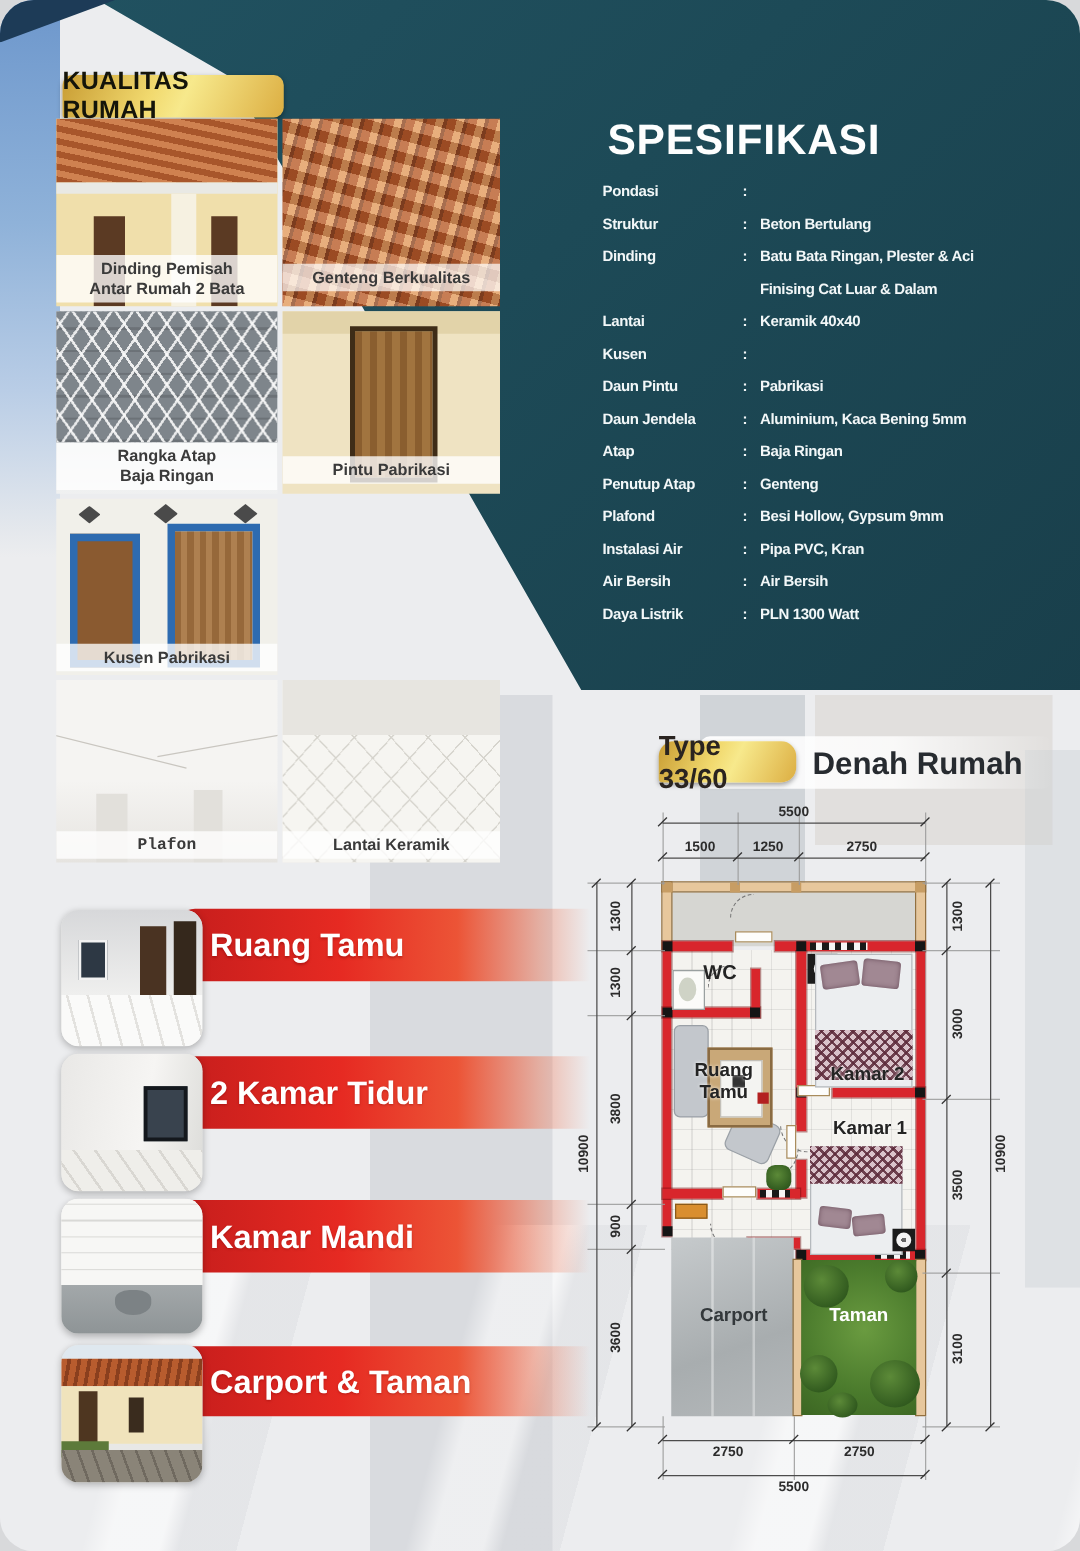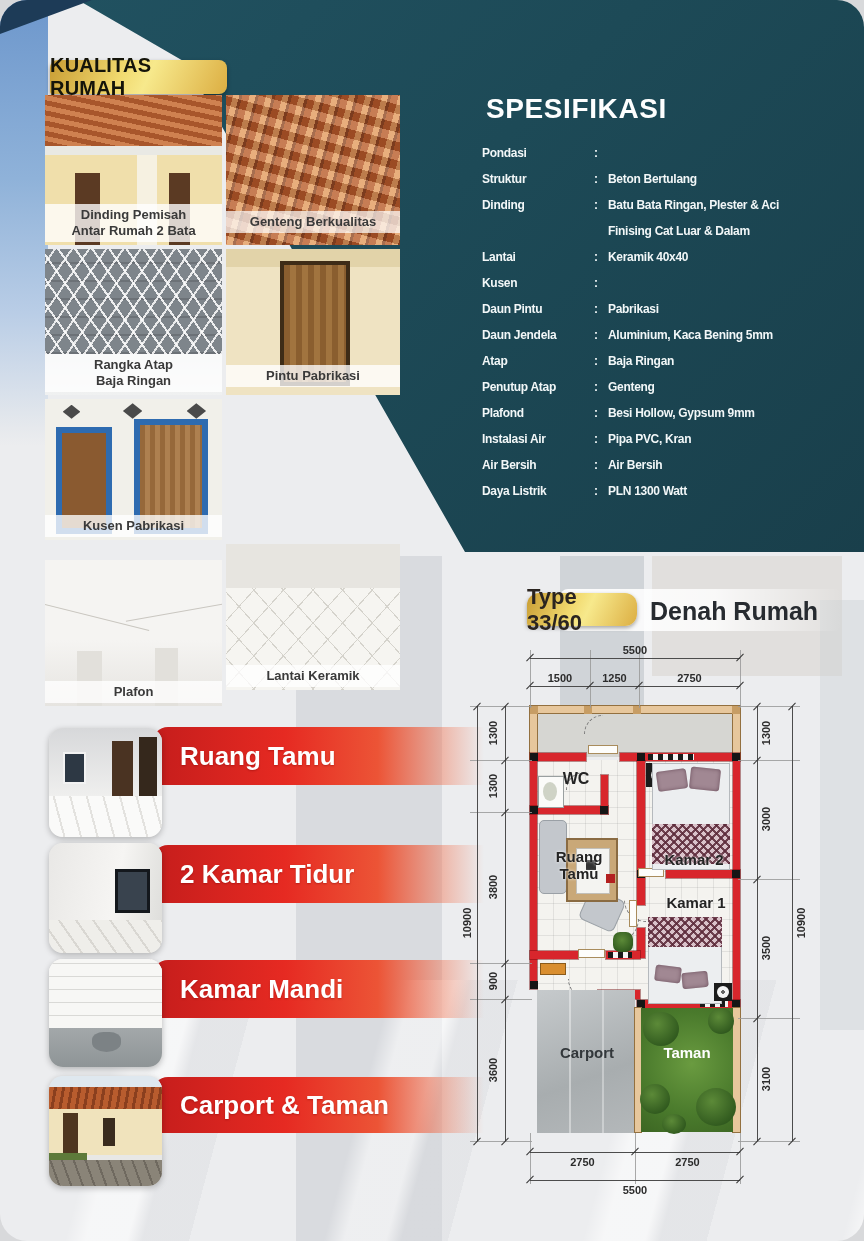--- a/index.html
+++ b/index.html
@@ -21,28 +21,28 @@
         box-shadow:0 2px 4px rgba(0,0,0,.35);}
   #kualitas-badge{left:50px;top:60px;width:177px;height:34px;border-radius:8px 8px 8px 2px;
         display:flex;align-items:center;justify-content:center;
         font-size:20px;font-weight:800;color:#14140a;letter-spacing:.2px;}
   
   .photo{position:absolute;overflow:hidden;background:#dcdcd8;}
   .cap{position:absolute;left:0;right:0;bottom:3px;background:rgba(255,255,255,.78);
        color:#3a3a3a;font-size:13px;font-weight:700;text-align:center;
        line-height:16px;padding:3px 2px;}
   
-  #spec-title{left:486px;top:93px;font-size:28px;font-weight:800;color:#fdfefe;letter-spacing:.6px;}
+  #spec-title{left:486px;top:93px;font-size:34px;font-weight:800;color:#fdfefe;letter-spacing:.6px;}
   #spec-list{left:482px;top:140px;width:376px;}
   .spec-row{display:flex;color:#f2f7f8;font-size:12px;font-weight:700;line-height:26px;letter-spacing:-.3px;}
   .spec-label{width:112px;flex:none;}
   .spec-colon{width:14px;flex:none;}
   .spec-value{flex:1;}
   
-  .ribbon{position:absolute;left:152px;width:332px;height:58px;
+  .ribbon{position:absolute;left:140px;width:332px;height:58px;
       background:linear-gradient(90deg,#c51d1c 0%,#e62a22 40%,#ec5436 68%,rgba(240,122,90,.45) 88%,rgba(240,122,90,0) 100%);
       border-radius:16px 0 0 4px;display:flex;align-items:center;padding-left:28px;box-sizing:border-box;}
   .ribbon span{color:#fff;font-size:26px;font-weight:800;text-shadow:0 1px 2px rgba(120,0,0,.4);}
   .fphoto{position:absolute;left:49px;width:113px;border-radius:14px;overflow:hidden;
       box-shadow:0 2px 6px rgba(0,0,0,.25);background:#e8e8e6;}
   
   #denah-band{left:560px;top:589px;width:282px;height:42px;border-radius:8px;
       background:linear-gradient(90deg,rgba(255,255,255,.95) 0%,rgba(255,255,255,.8) 55%,rgba(255,255,255,0) 100%);}
   #type-badge{left:527px;top:593px;width:110px;height:33px;border-radius:12px 12px 12px 3px;
       display:flex;align-items:center;justify-content:center;
@@ -123,21 +123,21 @@
   <div class="photo" style="left:45px;top:399px;width:177px;height:141px;background:#f1f0ea;">
     <div class="abs" style="left:10%;top:4%;width:10%;height:10%;background:#4a4a4a;clip-path:polygon(50% 0,100% 50%,50% 100%,0 50%);"></div>
     <div class="abs" style="left:44%;top:3%;width:11%;height:11%;background:#4a4a4a;clip-path:polygon(50% 0,100% 50%,50% 100%,0 50%);"></div>
     <div class="abs" style="left:80%;top:3%;width:11%;height:11%;background:#4a4a4a;clip-path:polygon(50% 0,100% 50%,50% 100%,0 50%);"></div>
     <div class="abs" style="left:6%;top:20%;width:32%;height:76%;background:#8a5a30;border:6px solid #2e6bb0;box-sizing:border-box;"></div>
     <div class="abs" style="left:50%;top:14%;width:42%;height:82%;background:repeating-linear-gradient(90deg,#96683a 0 5px,#ae8050 5px 10px);border:6px solid #2e6bb0;box-sizing:border-box;"></div>
     <div class="cap">
       <span>Kusen Pabrikasi</span>
     </div>
   </div>
-  <div class="photo" style="left:45px;top:560px;width:177px;height:146px;background:linear-gradient(#f5f4f2 55%,#e6e4e0);">
+  <div class="photo" style="left:45px;top:544px;width:177px;height:146px;background:linear-gradient(#f5f4f2 55%,#e6e4e0);font-family:Liberation Mono, monospace;">
     <div class="abs" style="left:-10%;top:38%;width:70%;height:1px;background:#c9c6c0;transform:rotate(14deg);"></div>
     <div class="abs" style="left:45%;top:34%;width:70%;height:1px;background:#c9c6c0;transform:rotate(-10deg);"></div>
     <div class="abs" style="left:18%;top:62%;width:14%;height:38%;background:#e2e0db;"></div>
     <div class="abs" style="left:62%;top:60%;width:13%;height:40%;background:#e2e0db;"></div>
     <div class="cap">
       <span>Plafon</span>
     </div>
   </div>
   <div class="photo" style="left:226px;top:544px;width:174px;height:146px;background:#f1f0ec;">
     <div class="abs" style="left:0;top:0;width:100%;height:30%;background:#e7e5e0;"></div>

